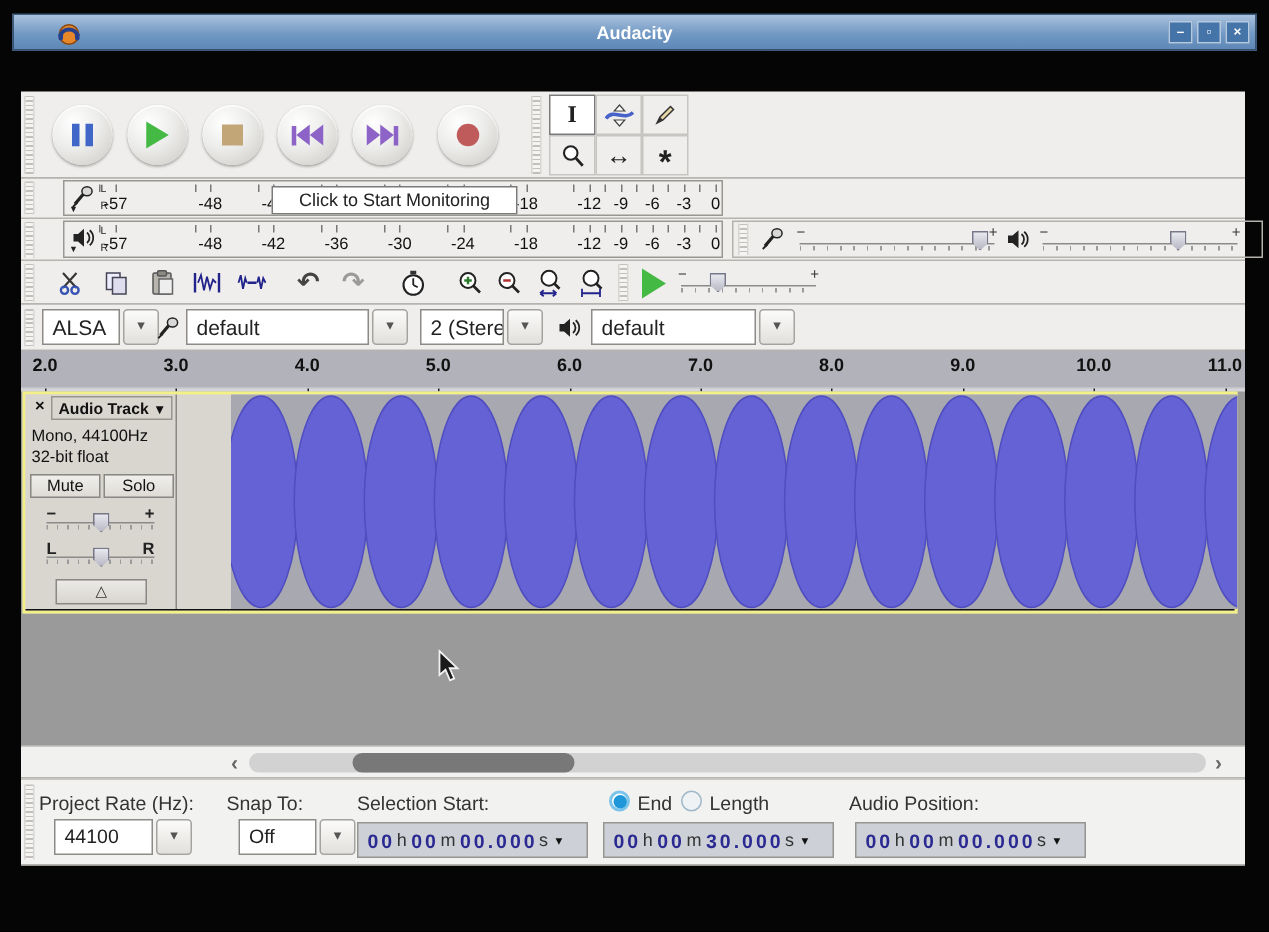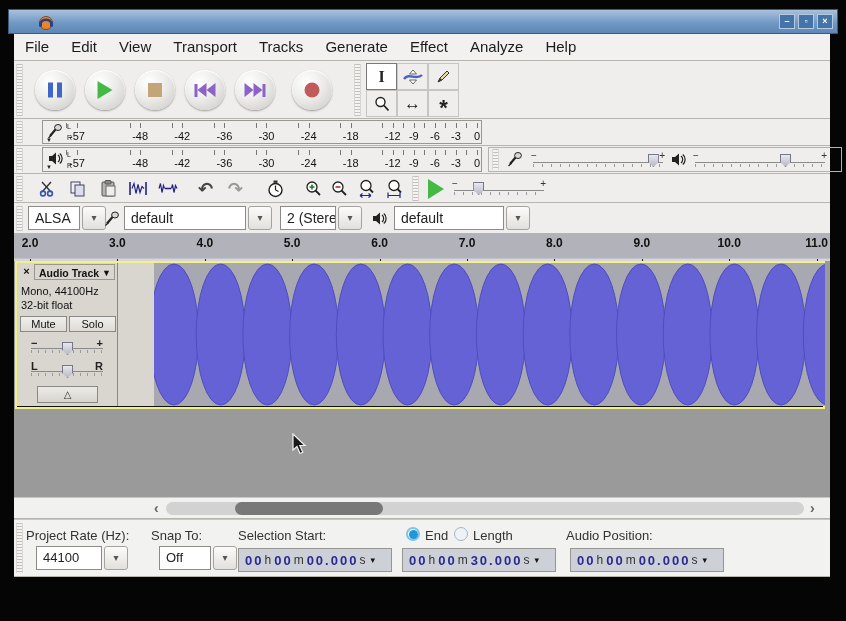--- a/index.html
+++ b/index.html
@@ -161,28 +161,28 @@
 
   <div class="abs" id="titlebar">
     <span id="app-icon">
       <svg width="18" height="18" viewBox="0 0 18 18">
         <circle cx="9" cy="10" r="6.5" fill="#e8862a" stroke="#8a4a10"></circle>
         <path d="M3 11 A6.5 7 0 0 1 15 11" fill="none" stroke="#27408b" stroke-width="2.6"></path>
         <rect x="2" y="9" width="3" height="5" rx="1.5" fill="#27408b"></rect>
         <rect x="13" y="9" width="3" height="5" rx="1.5" fill="#27408b"></rect>
       </svg>
     </span>
+    <span id="title-text">Audacity</span>
     <span class="winbtns">
       <span class="winbtn">–</span>
       <span class="winbtn">▫</span>
       <span class="winbtn">×</span>
     </span>
   </div>
 
-  <div class="abs row" id="menubar"><span class="menu-item">File</span><span class="menu-item">Edit</span><span class="menu-item">View</span><span class="menu-item">Transport</span><span class="menu-item">Tracks</span><span class="menu-item">Generate</span><span class="menu-item">Effect</span><span class="menu-item">Analyze</span><span class="menu-item">Help</span></div>
 
   <div class="abs row" id="transport-row">
     <div class="grip" style="left:2px;top:3px;height:52px"></div>
 
     <div class="tbtn" style="left:21px">
         <span class="ic pause-bars">
           <div></div>
           <div></div>
         </span>
       </div>
@@ -294,20 +294,21 @@
           <div class="tickstrip" style="left: 381.368px;"></div>
           <span class="scale-num" style="left: 412.947px;">-3</span>
           <div class="tickstrip" style="left: 412.947px;"></div>
           <div class="tickstrip" style="left: 402.421px;"></div>
           <span class="scale-num" style="left: 434px;">0</span>
           <div class="tickstrip" style="left: 434px;"></div>
           <div class="tickstrip" style="left: 423.474px;"></div>
         </div>
       </div>
   </div>
+  <div class="abs" id="monitor-tip">Click to Start Monitoring</div>
 
   <div class="abs row" id="meter-play-row">
     <div class="grip" style="left:2px;top:2px;height:24px"></div>
     <div class="meterbox" id="play-meter" style="height:25px">
       <svg width="15" height="15" viewBox="0 0 15 15" style="position:absolute;left:5px;top:3px">
         <polygon points="1,5 4,5 8,1.5 8,13.5 4,10 1,10" fill="#222"></polygon>
         <path d="M10 4 A4.5 4.5 0 0 1 10 11" fill="none" stroke="#222" stroke-width="1.2"></path>
         <path d="M11.8 2.5 A6.5 6.5 0 0 1 11.8 12.5" fill="none" stroke="#222" stroke-width="1.2"></path>
       </svg>
       <span class="meter-dd">▼</span>

